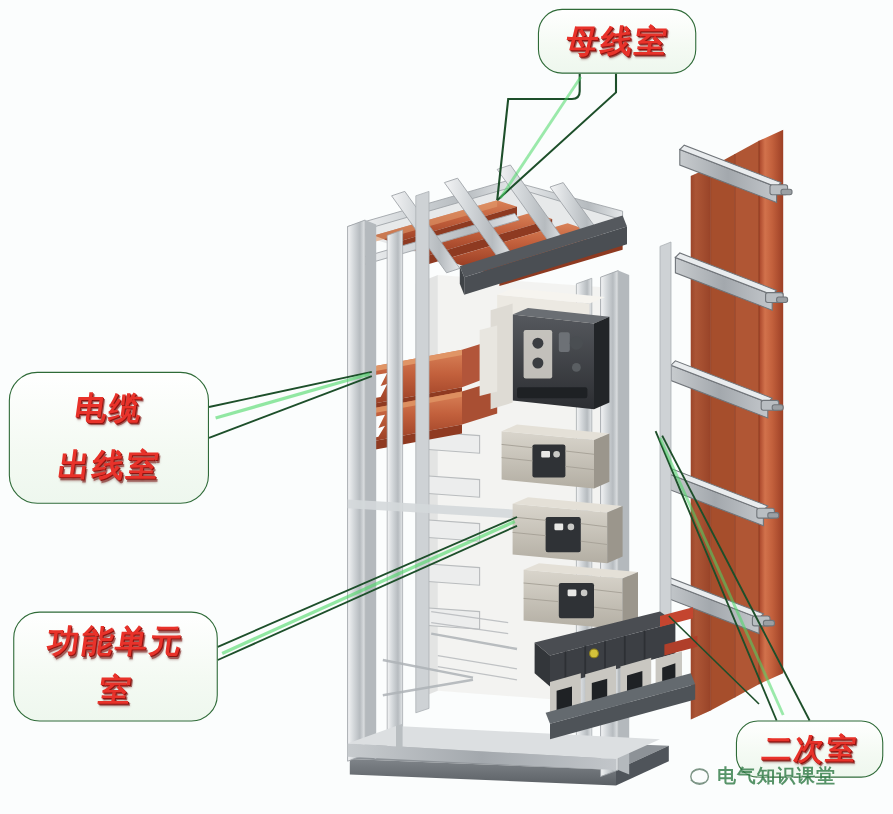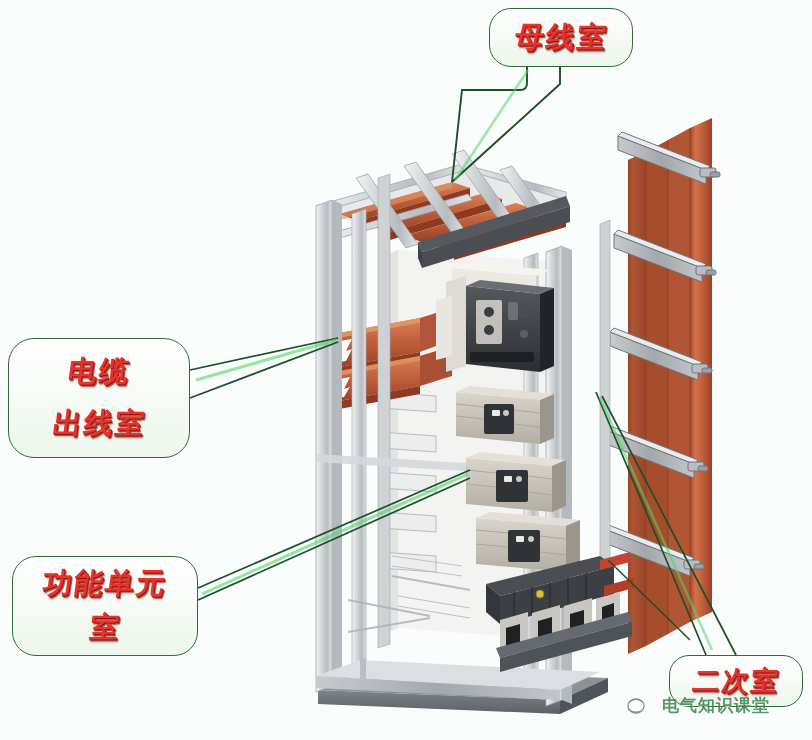--- a/index.html
+++ b/index.html
@@ -45,21 +45,21 @@
   #callout-unit{left:12px;top:556px;width:186px;height:100px;border-radius:24px;}
   #callout-unit .line{font-size:29px;}
   #callout-unit .l1{margin-bottom:4px;}
 
   #callout-secondary{left:669px;top:655px;width:134px;height:52px;border-radius:20px;}
   #callout-secondary .line{font-size:27px;}
 
   
   #watermark{
     position:absolute;left:625px;top:694px;
-    display:flex;align-items:center;gap:15px;
+    display:flex;align-items:center;gap:5px;
     z-index:8;opacity:.80;
   }
   #watermark .wm-text{
     font-size:17px;color:#2f7a45;font-weight:bold;letter-spacing:1px;
     white-space:nowrap;
     text-shadow:0 1px 0 rgba(255,255,255,.85);
   }
 </style>
 </head>
 <body>

